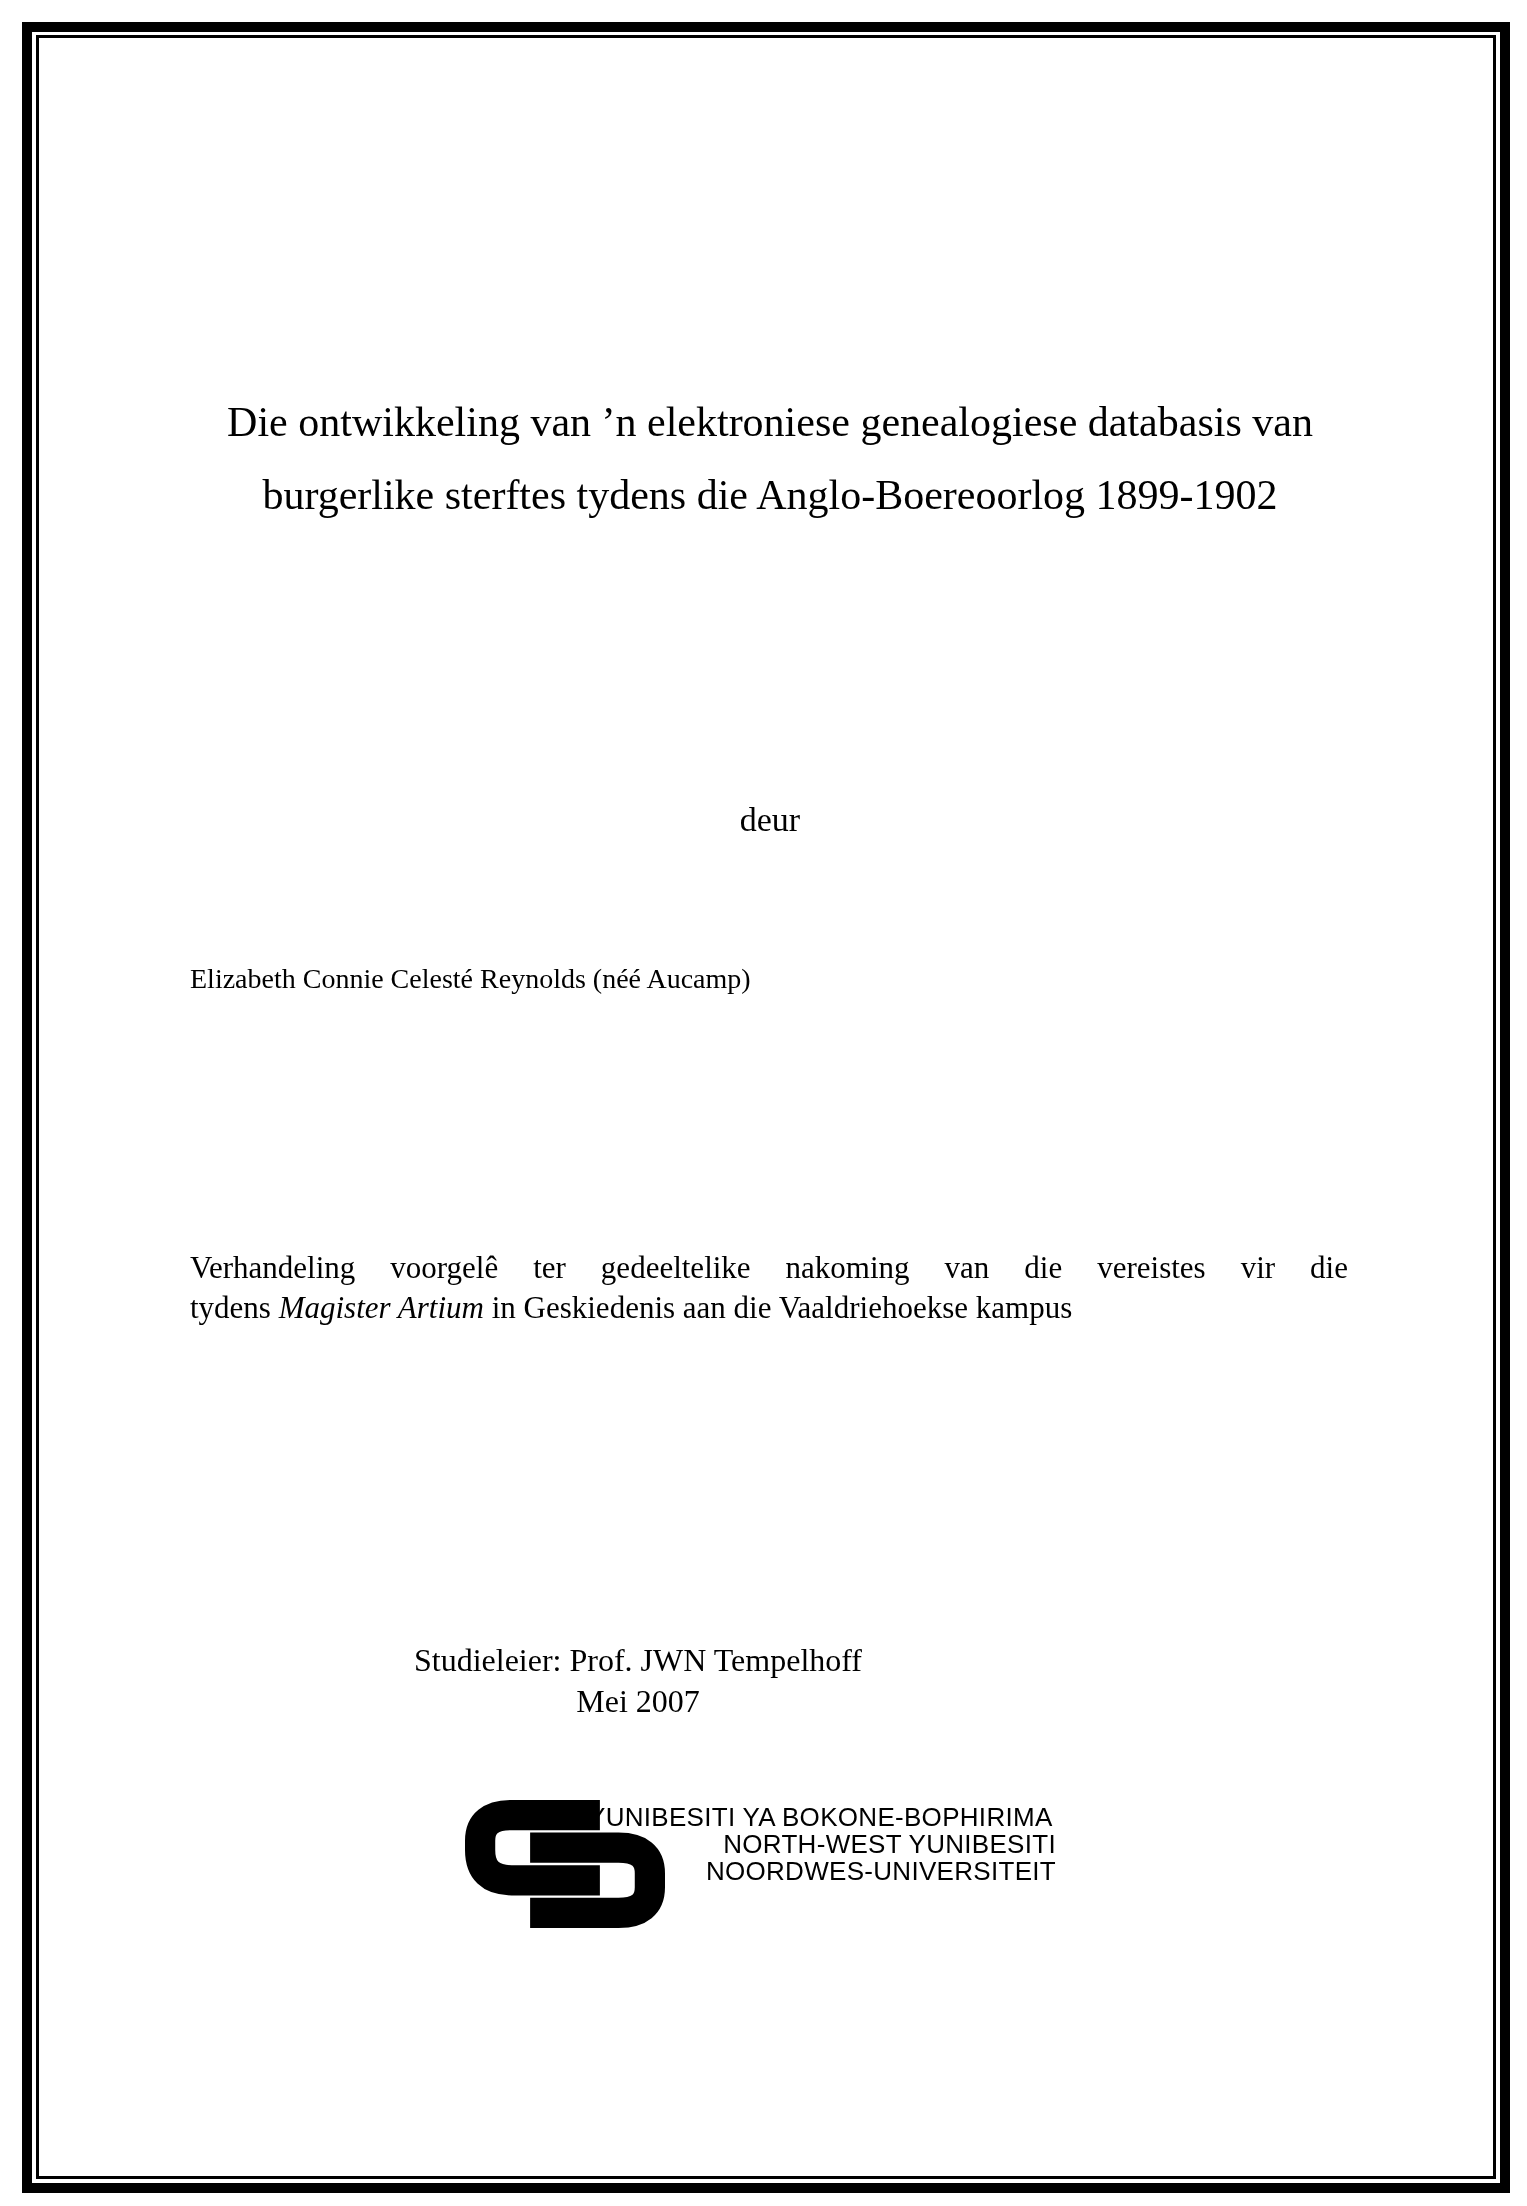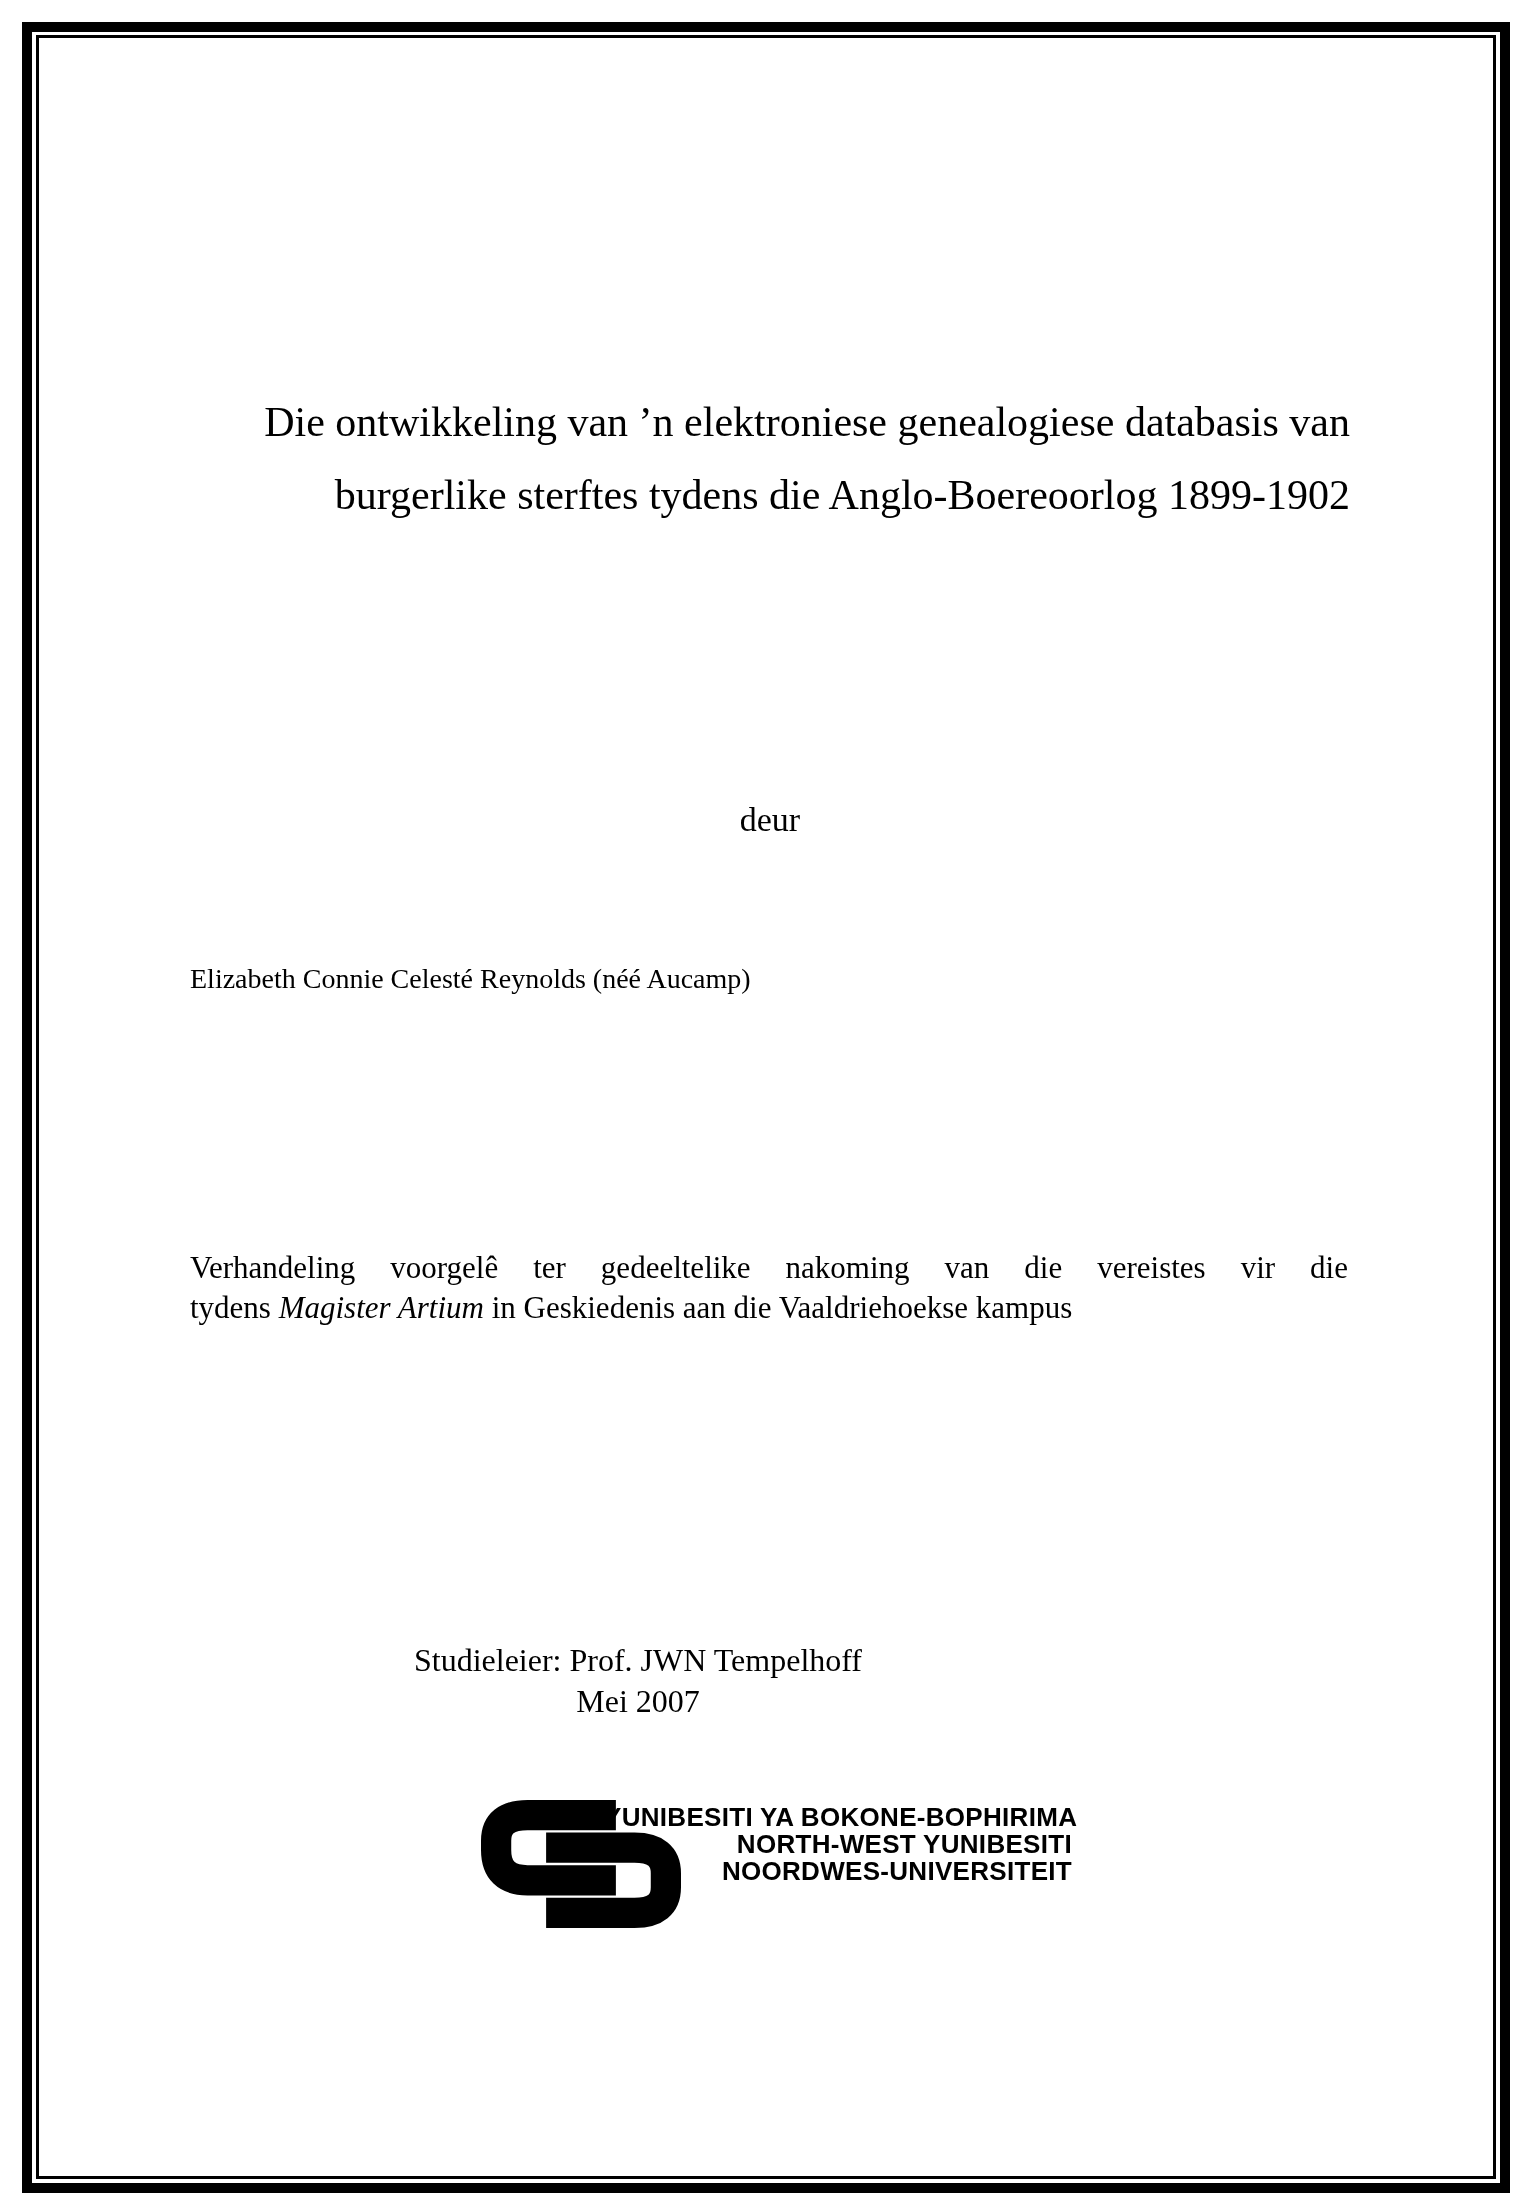--- a/index.html
+++ b/index.html
@@ -29,21 +29,21 @@
     top: 35px;
     right: 31px;
     bottom: 27px;
     border: 3px solid #000000;
   }
   .title-block {
     position: absolute;
     left: 190px;
     top: 386px;
     width: 1160px;
-    text-align: right;
+    text-align: center;
     font-size: 42px;
     line-height: 73px;
   }
   .title-line { white-space: nowrap; }
   .byline {
     position: absolute;
     left: 190px;
     top: 798px;
     width: 1160px;
     text-align: center;
@@ -78,25 +78,24 @@
     position: absolute;
     left: 188px;
     top: 1640px;
     width: 900px;
     font-size: 32px;
     line-height: 41px;
     text-align: center;
   }
   .logo {
     position: absolute;
-    left: 481px;
+    left: 465px;
     top: 1787px;
     width: 600px;
     height: 160px;
-    font-weight: bold;
   }
   .logo-mark {
     position: absolute;
     left: 0;
     top: 13px;
     width: 200px;
     height: 128px;
   }
   .logo-text {
     position: absolute;

